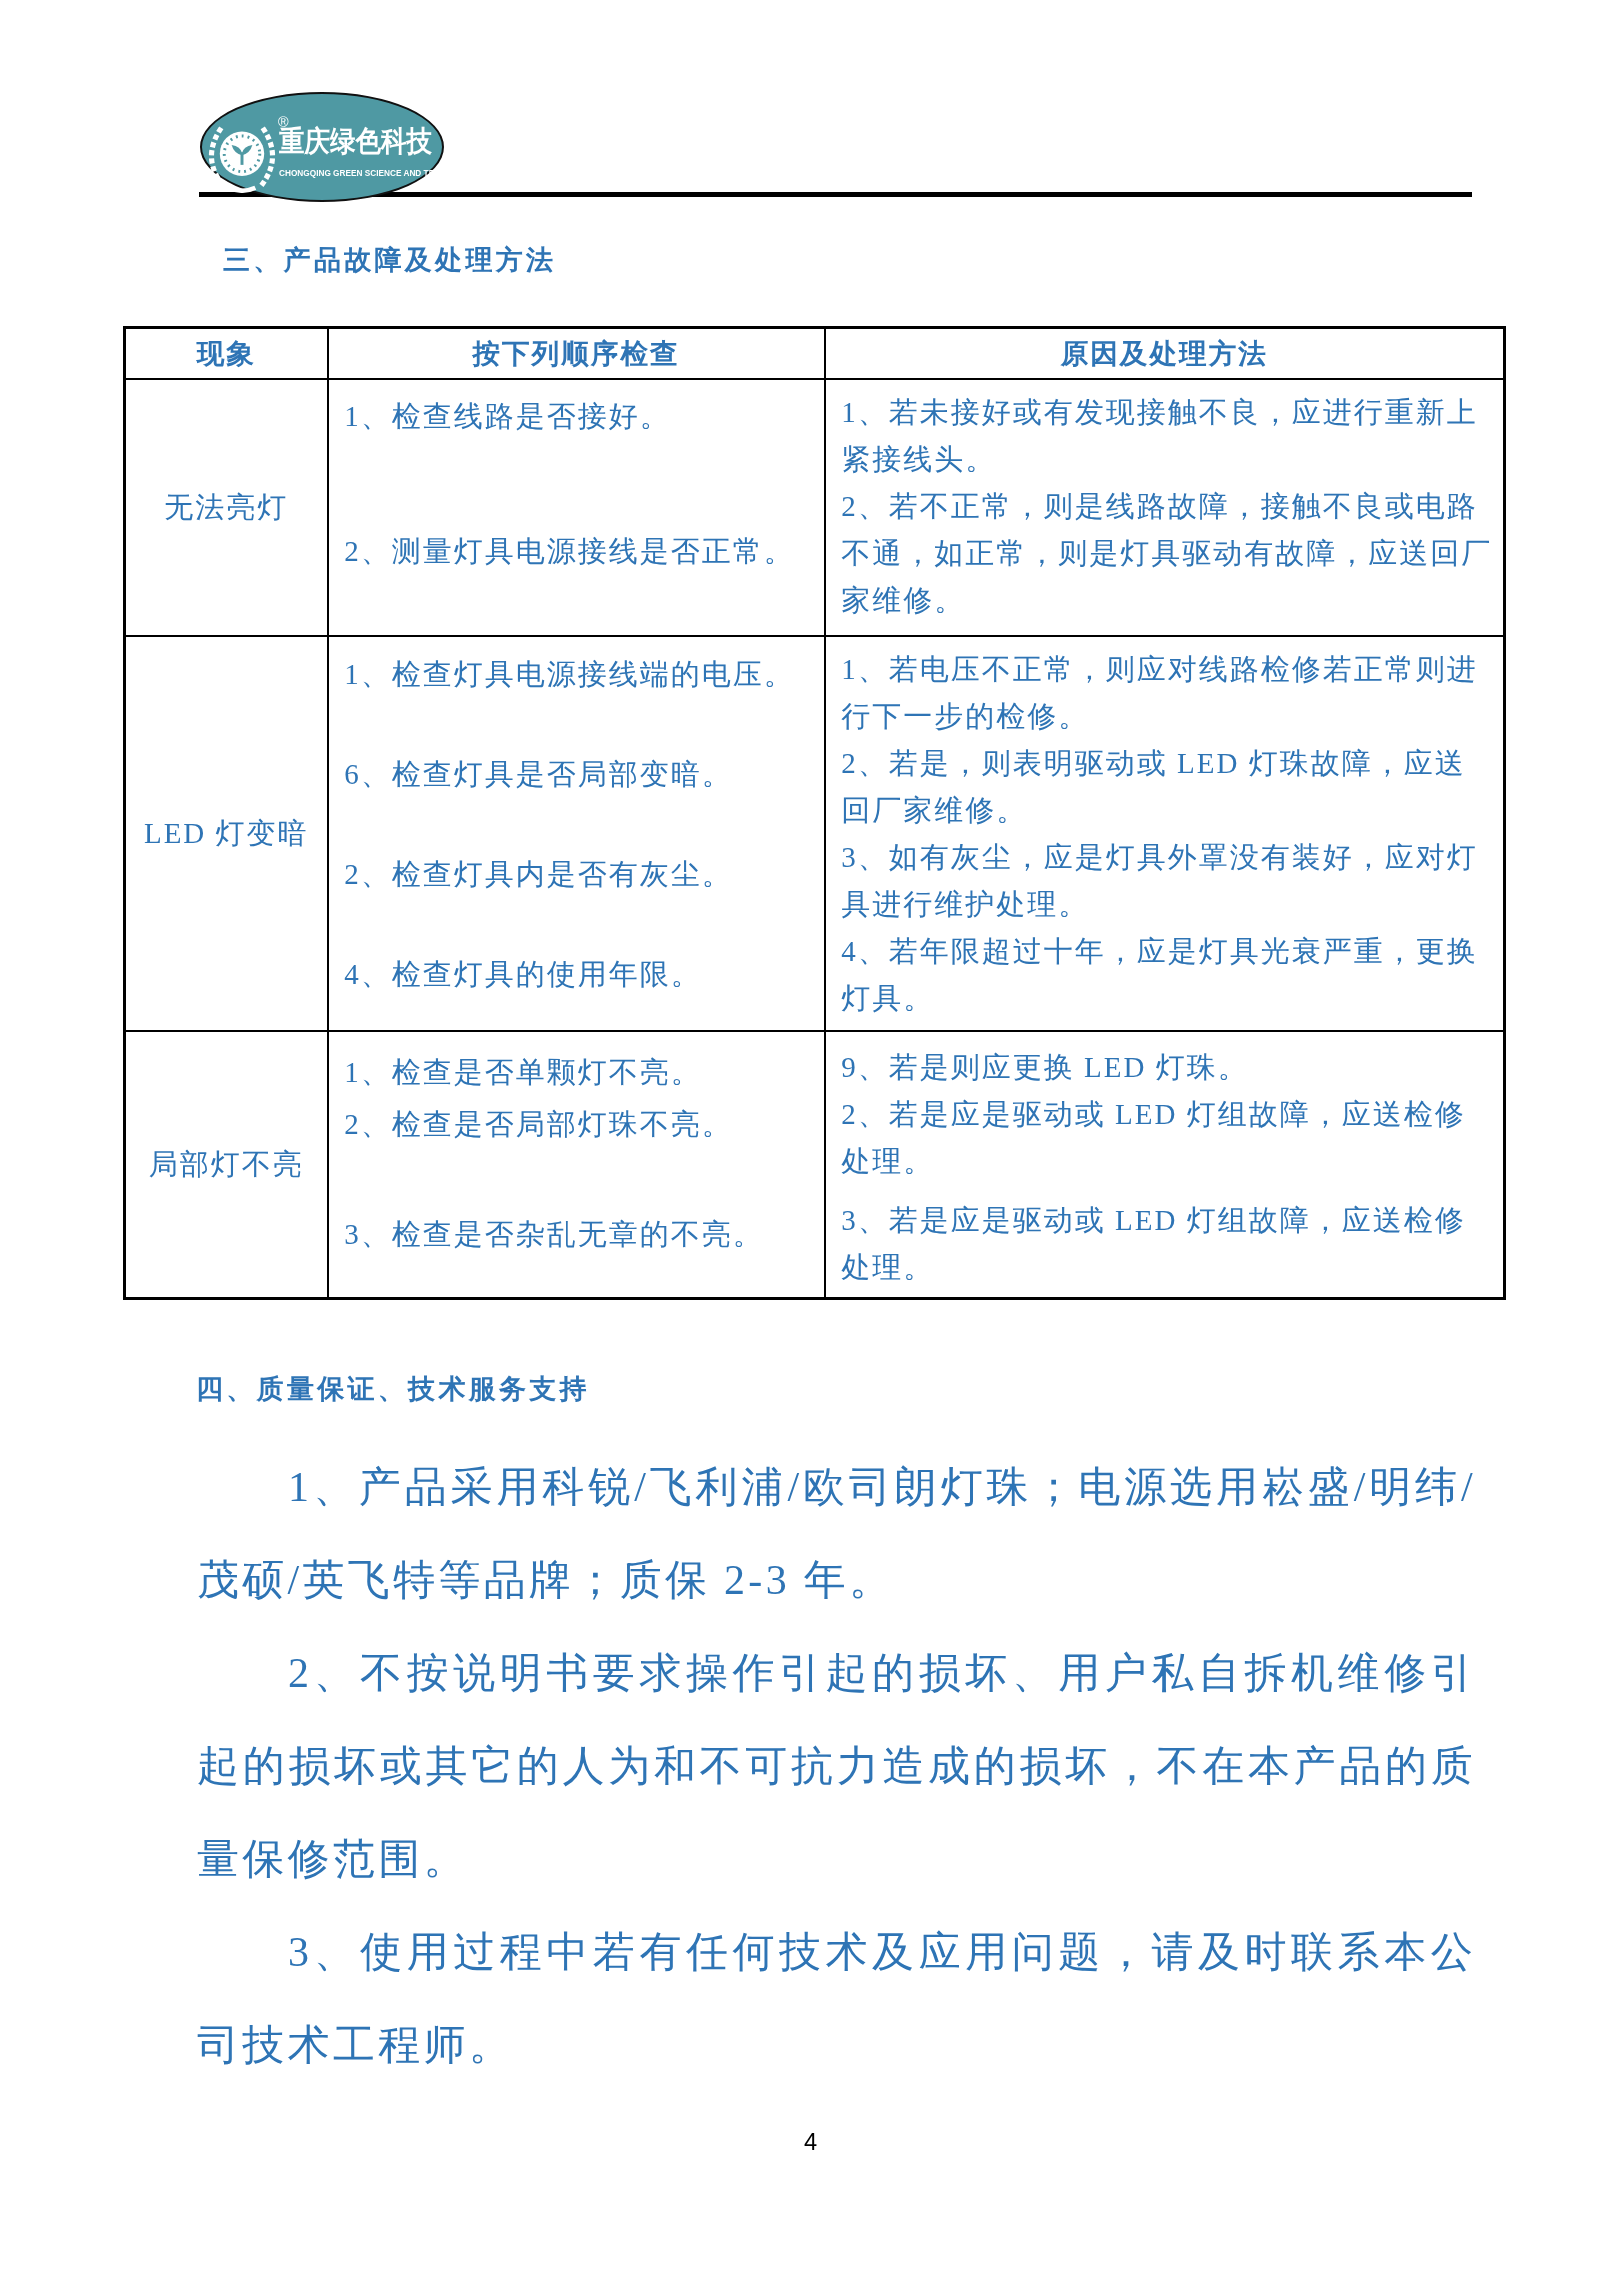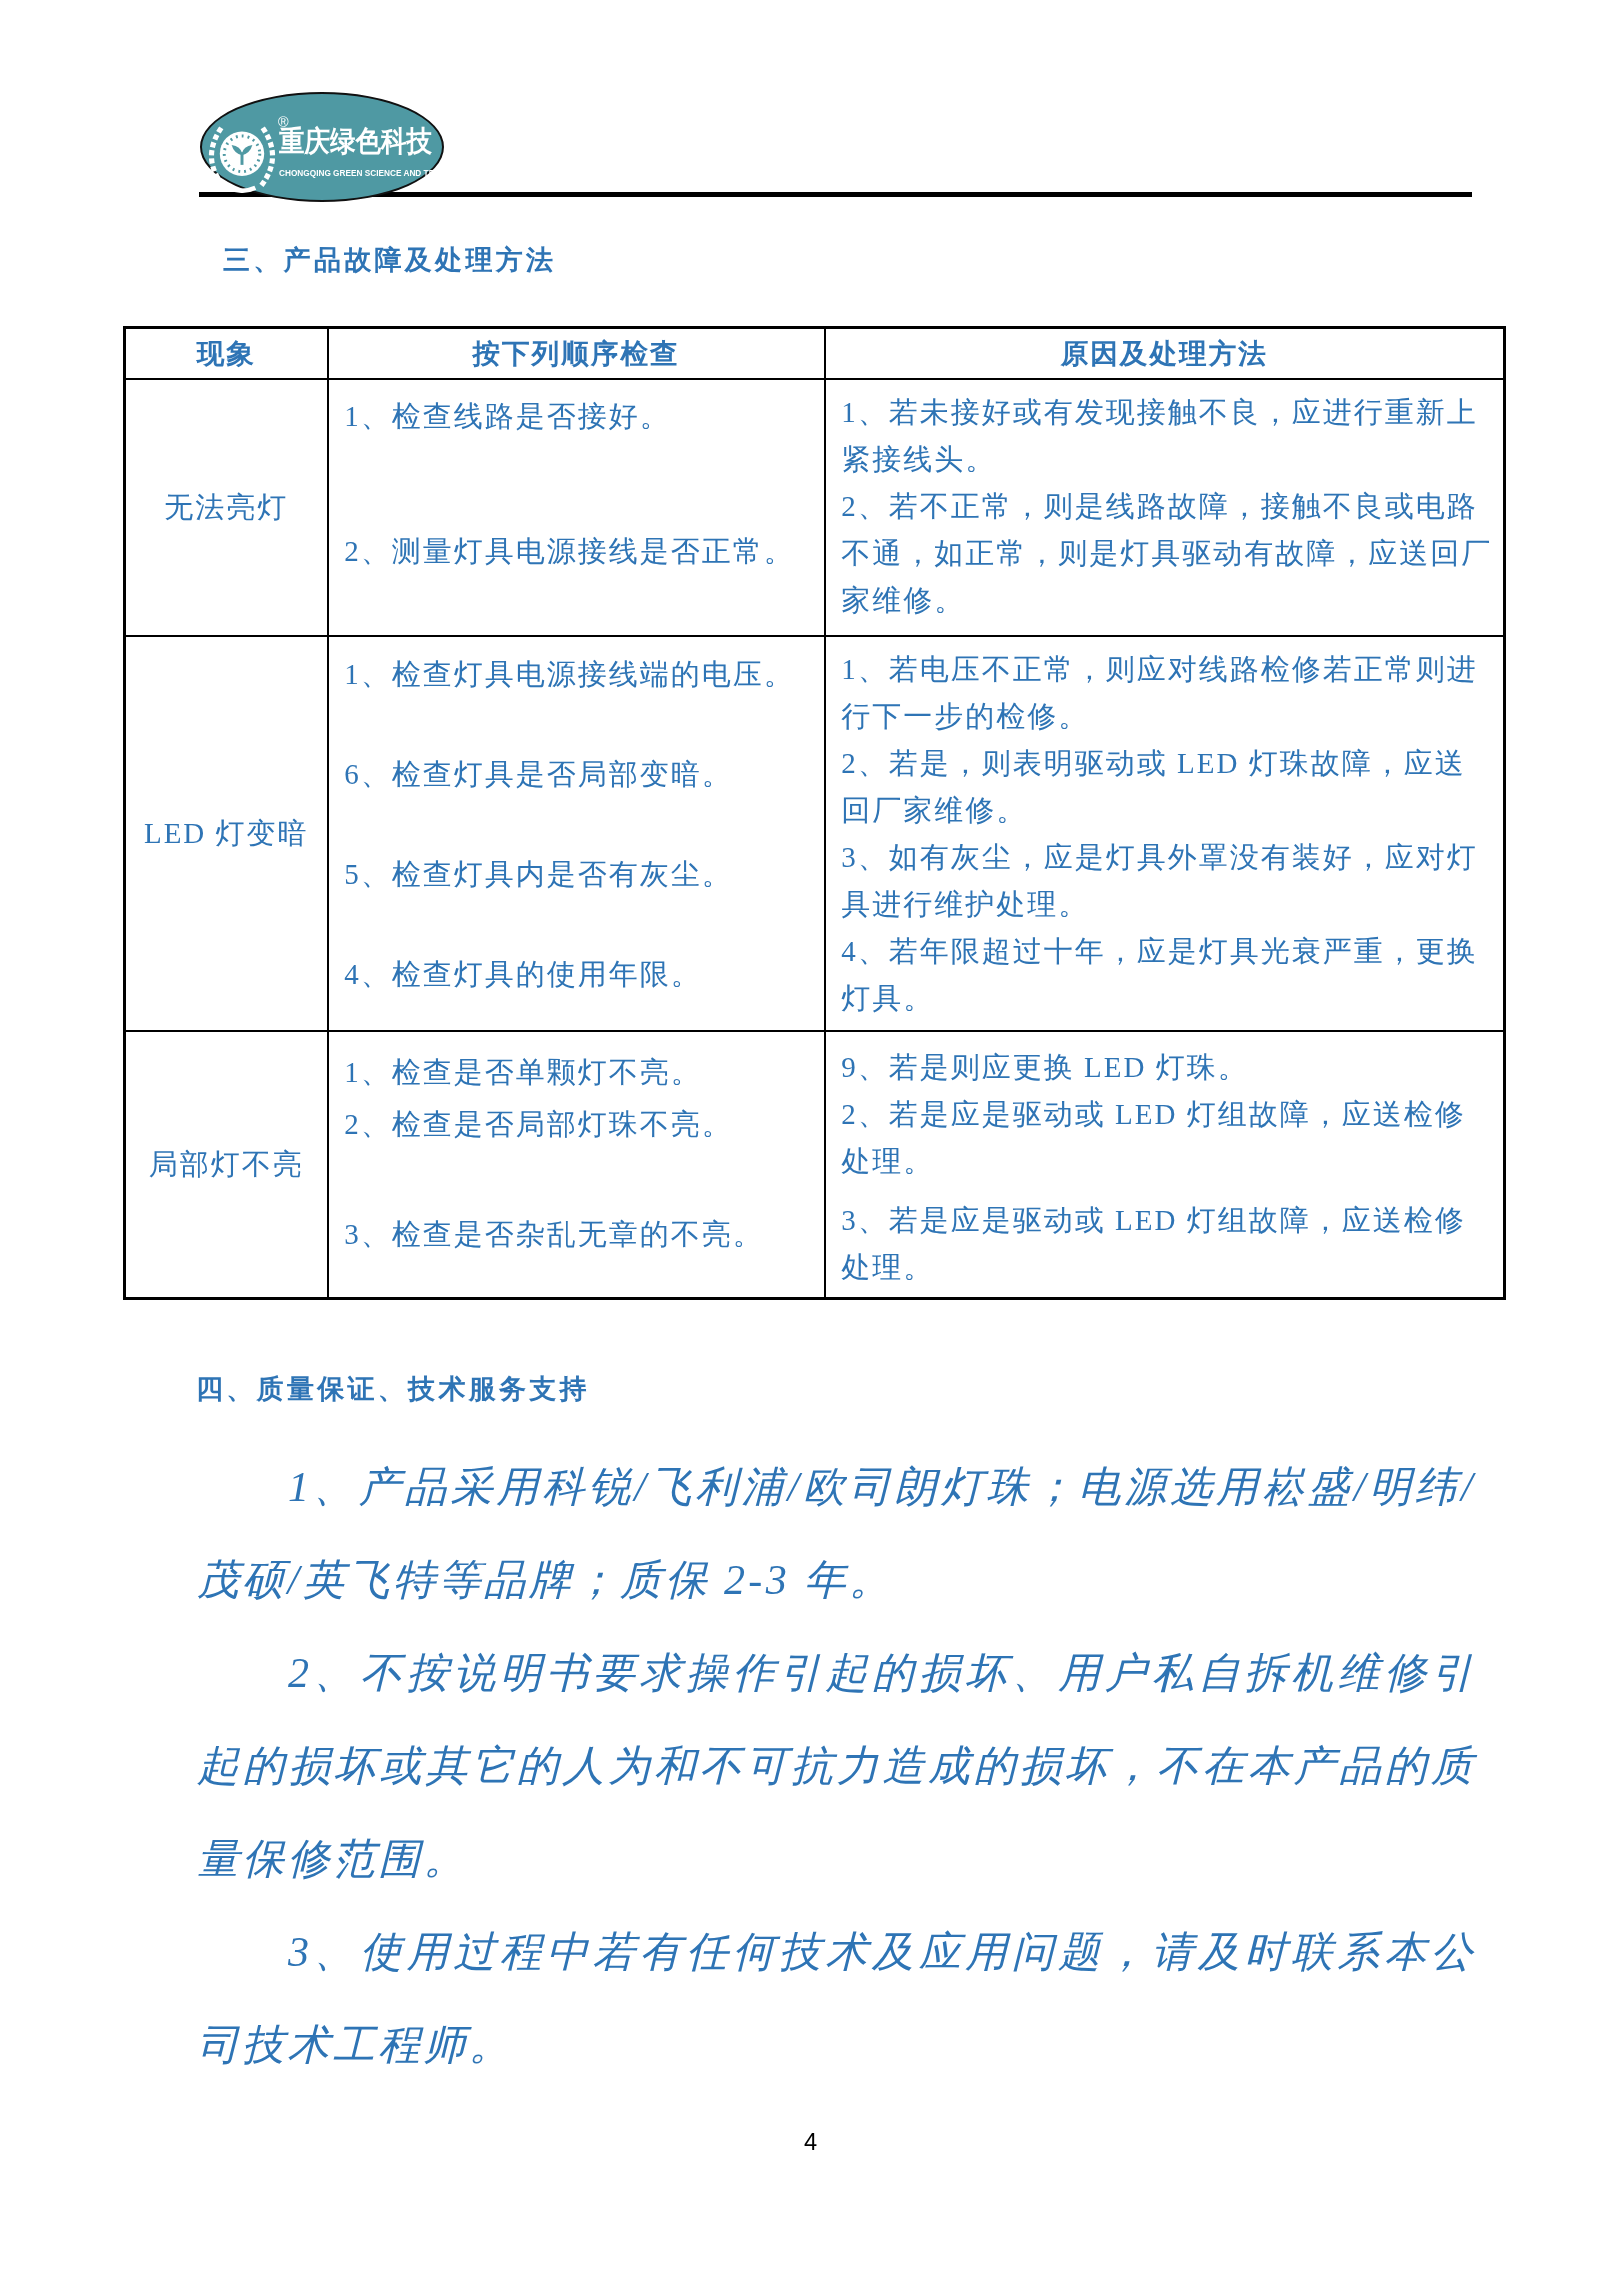--- a/index.html
+++ b/index.html
@@ -82,21 +82,21 @@
   tr.row3 td.checks p:nth-child(2){margin-top:5.3px;}
   tr.row3 td.checks p:nth-child(3){margin-top:63px;}
   tr.row1 td.causes p:nth-child(1){margin-top:2.6px;}
   tr.row2 td.causes p:nth-child(1){margin-top:2.6px;}
   tr.row3 td.causes p:nth-child(1){margin-top:5.3px;}
   tr.row3 td.causes p:nth-child(3){margin-top:11.8px;}
   
   .body-text{
     position:absolute;left:197px;top:1441px;width:1279px;
     color:#2e74b5;font-size:42px;letter-spacing:3.3px;
-    line-height:93px;text-align:justify;font-style:italic;
+    line-height:93px;text-align:justify;
   }
   .body-text p{margin:0;text-indent:91px;}
   
   .page-number{
     position:absolute;left:0;top:2129px;width:100%;
     text-align:center;color:#000;font-size:23.6px;
     font-family:"Liberation Sans",sans-serif;
   }
 </style>
 </head>
@@ -147,21 +147,21 @@
         <td class="causes">
           <p>1、若未接好或有发现接触不良，应进行重新上紧接线头。</p>
           <p>2、若不正常，则是线路故障，接触不良或电路不通，如正常，则是灯具驱动有故障，应送回厂家维修。</p>
         </td>
       </tr>
       <tr class="row2">
         <td class="phen">LED 灯变暗</td>
         <td class="checks">
           <p>1、检查灯具电源接线端的电压。</p>
           <p>6、检查灯具是否局部变暗。</p>
-          <p>5、检查灯具内是否有灰尘。</p>
+          <p>2、检查灯具内是否有灰尘。</p>
           <p>4、检查灯具的使用年限。</p>
         </td>
         <td class="causes">
           <p>1、若电压不正常，则应对线路检修若正常则进行下一步的检修。</p>
           <p>2、若是，则表明驱动或 LED 灯珠故障，应送回厂家维修。</p>
           <p>3、如有灰尘，应是灯具外罩没有装好，应对灯具进行维护处理。</p>
           <p>4、若年限超过十年，应是灯具光衰严重，更换灯具。</p>
         </td>
       </tr>
       <tr class="row3">

